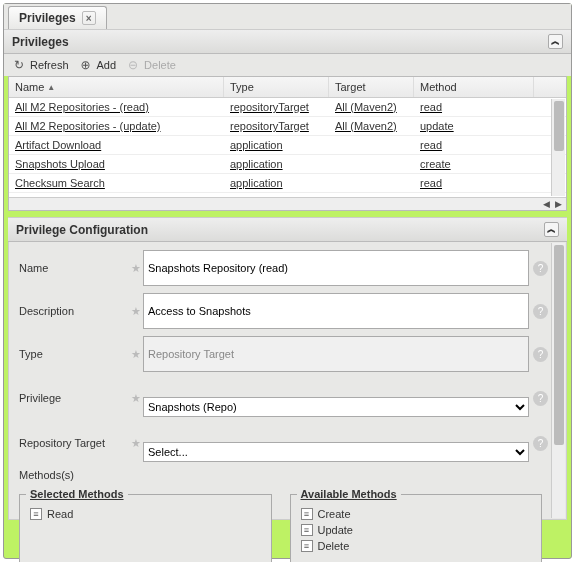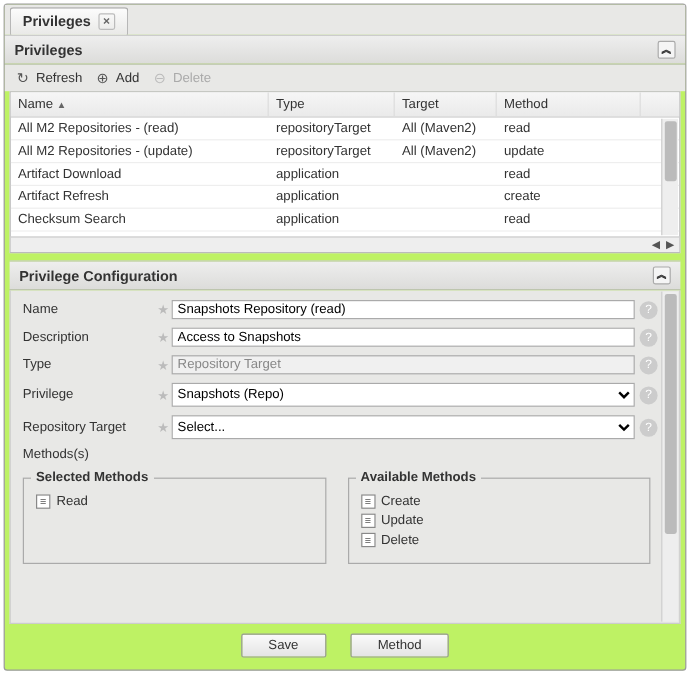--- a/index.html
+++ b/index.html
@@ -18,41 +18,41 @@
 .icon-add::before { content: "⊕"; color: #555; }
 .icon-delete::before { content: "⊖"; color: #bbb; }
 .grid-wrap { position: relative; background: #fff; border: 1px solid #bbb; margin: 0 4px; height: 135px; }
 .grid-head { display: flex; background: linear-gradient(#f6f6f6,#eaeaea); border-bottom: 1px solid #ccc; font-size: 11px; }
 .grid-head-cell { padding: 4px 6px; border-right: 1px solid #ddd; color: #333; display: flex; align-items: center; gap: 3px; }
 .col-name { width: 215px; }
 .col-type { width: 105px; }
 .col-target { width: 85px; }
 .col-method { width: 120px; }
 .sort-arrow { font-size: 8px; color: #666; }
-.grid-body { overflow: hidden; height: 118px; }
+.grid-body { overflow: hidden; height: 118px; text-decoration: underline; }
 .grid-row { display: flex; border-bottom: 1px solid #eee; font-size: 11px; }
 .grid-cell { padding: 3px 6px; color: #333; }
 .grid-scroll-v { position: absolute; right: 1px; top: 22px; width: 14px; bottom: 14px; background: #eee; border-left: 1px solid #ccc; }
 .grid-scroll-v .thumb { background: #bbb; width: 10px; margin: 2px auto; height: 50px; border-radius: 2px; }
 .grid-footer { position: absolute; bottom: 0; left: 0; right: 0; height: 13px; background: #eee; border-top: 1px solid #ccc; display: flex; justify-content: flex-end; align-items: center; gap: 1px; padding-right: 2px; font-size: 9px; color: #555;}
 .grid-footer .arrow { width: 11px; text-align: center; cursor: pointer; }
 .config-panel { margin: 6px 4px 0 4px; border-radius: 12px; }
 .config-body { background: #e8e8e6; padding: 8px 4px 4px 4px; position: relative; border: 1px solid #ccc; border-top: none; height: 278px; }
 .form-row { display: flex; align-items: center; margin-bottom: 7px; padding-left: 6px; }
 .form-label { width: 110px; color: #333; font-size: 11px; }
 .star { color: #bbb; width: 14px; text-align: center; font-size: 11px; }
-.form-input { flex: 1; height: 16px; border: 1px solid #aaa; padding: 2px 4px; font-size: 11px; background: #fff; margin-right: 4px; }
+.form-input { flex: 1; height: 36px; border: 1px solid #aaa; padding: 2px 4px; font-size: 11px; background: #fff; margin-right: 4px; }
 .form-input.disabled { background: #f0f0f0; color: #888; }
-.form-select { flex: 1; height: 20px; border: 1px solid #aaa; font-size: 11px; background: #fff; margin-right: 4px; }
+.form-select { flex: 1; height: 20px; border: 1px solid #aaa; font-size: 11px; background: #fff; margin-right: 4px; margin-top: 18px; }
 .help-icon { width: 15px; height: 15px; border-radius: 50%; background: #ccc; color: #fff; display: flex; align-items: center; justify-content: center; font-size: 10px; margin-right: 14px; cursor: pointer; }
 .config-scroll-v { position: absolute; right: 1px; top: 1px; width: 14px; bottom: 1px; background: #eee; border-left: 1px solid #ccc; }
 .config-scroll-v .thumb { background: #bbb; width: 10px; margin: 2px auto; height: 200px; border-radius: 2px; }
 .methods-area { display: flex; gap: 18px; margin: 2px 20px 0 6px; }
 .fieldset { border: 1px solid #aaa; background: #e8e8e6; flex: 1; padding: 6px 6px 10px 6px; min-height: 78px; }
-.fieldset-legend { font-weight: bold; font-size: 11px; padding: 0 4px; color: #333; }
+.fieldset-legend { font-weight: bold; font-size: 11px; padding: 0 4px; color: #333; text-decoration: underline; }
 .method-item { display: flex; align-items: center; gap: 5px; padding: 2px 4px; font-size: 11px; color: #333; }
 .method-icon { width: 12px; height: 12px; border: 1px solid #888; background: #fff; display: inline-flex; align-items: center; justify-content: center; font-size: 9px; }
 .method-icon::before { content: "≡"; color: #555; }
 .buttons { display: flex; justify-content: center; gap: 20px; padding: 8px 0 6px 0; }
 .btn { padding: 3px 22px; border: 1px solid #999; background: linear-gradient(#fafafa,#e4e4e4); border-radius: 2px; cursor: pointer; font-size: 11px; color: #333; }
 </style>
 </head>
 <body>
 
 <div class="outer-panel">
@@ -112,21 +112,21 @@
           <div class="grid-cell col-target">All (Maven2)</div>
           <div class="grid-cell col-method">update</div>
         </div>
         <div class="grid-row">
           <div class="grid-cell col-name">Artifact Download</div>
           <div class="grid-cell col-type">application</div>
           <div class="grid-cell col-target"></div>
           <div class="grid-cell col-method">read</div>
         </div>
         <div class="grid-row">
-          <div class="grid-cell col-name">Artifact Refresh</div>
+          <div class="grid-cell col-name">Snapshots Upload</div>
           <div class="grid-cell col-type">application</div>
           <div class="grid-cell col-target"></div>
           <div class="grid-cell col-method">create</div>
         </div>
         <div class="grid-row">
           <div class="grid-cell col-name">Checksum Search</div>
           <div class="grid-cell col-type">application</div>
           <div class="grid-cell col-target"></div>
           <div class="grid-cell col-method">read</div>
         </div>

